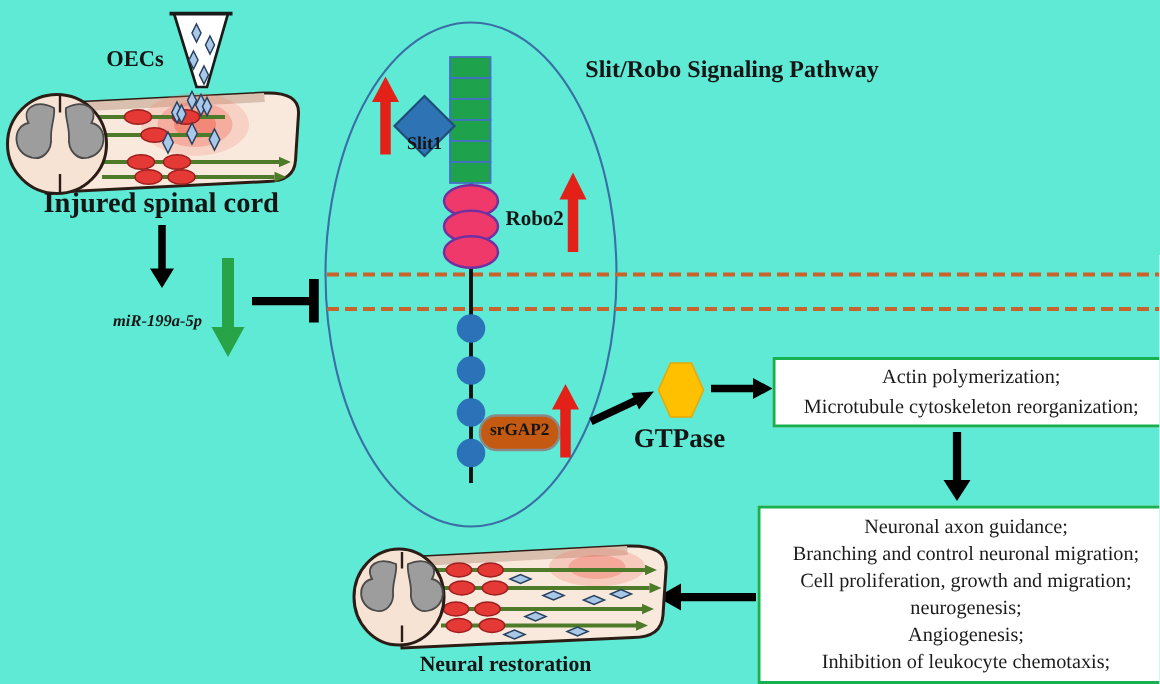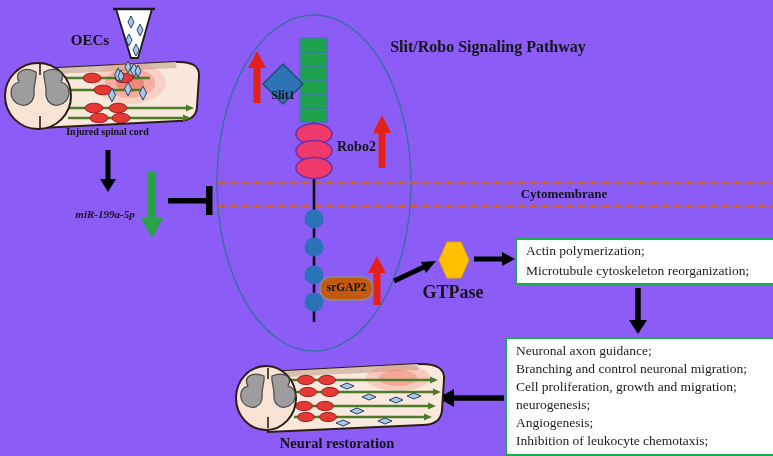--- a/index.html
+++ b/index.html
@@ -1,29 +1,29 @@
 <!DOCTYPE html>
 <html><head>
 <meta charset="utf-8">
 <style>
   html,body { margin:0; padding:0; background:#fff; }
   #stage {
-    position:relative; width:773px; height:456px; background:#8b5cf6;
+    position:relative; width:773px; height:456px; background:#5eead4;
     font-family:"Liberation Serif", serif; overflow:hidden;
   }
   #stage svg.layer { position:absolute; left:0; top:0; }
   .label {
     position:absolute; color:#151515; font-weight:bold; text-align:center;
     line-height:1.1; white-space:nowrap;
   }
   .outbox {
     position:absolute; background:#ffffff; border:2px solid #17b050;
     color:#1b1b1b; font-size:13.5px; font-weight:normal;
   }
-  .outbox .bline { white-space:nowrap; }
+  .outbox .bline { white-space:nowrap;text-align:center; }
   #effects-box { left:515px; top:238px; width:243px; height:41px; padding:1px 9px; }
   #effects-box .bline { line-height:20px; }
   #outcomes-box { left:505px; top:337px; width:256px; height:109px; padding:3px 9px; }
   #outcomes-box .bline { line-height:18px; }
 </style>
 </head>
 <body>
 
 <div id="stage">
 
@@ -208,31 +208,30 @@
       <ellipse cx="266" cy="398" rx="30" ry="32" fill="#f6e3d4" stroke="#2b1d16" stroke-width="2"></ellipse>
       <path d="M 264 376 C 252 371 243 377 248 386 C 238 388 238 404 250 407 C 257 409 263 403 262 394 C 262 387 265 381 264 376 Z" fill="#9d9d9d" stroke="#4a4a4a" stroke-width="1.2"></path>
       <path d="M 272 376 C 284 371 293 377 288 386 C 298 388 298 404 286 407 C 279 409 273 403 274 394 C 274 387 271 381 272 376 Z" fill="#9d9d9d" stroke="#4a4a4a" stroke-width="1.2"></path>
       <line x1="268" y1="368" x2="268" y2="379" stroke="#2b1d16" stroke-width="1.6"></line>
       <line x1="268" y1="417" x2="268" y2="428" stroke="#2b1d16" stroke-width="1.6"></line>
     </g>
   </svg>
 
   <div class="label" style="left:56px; top:32px; width:68px; font-size:15px;">OECs</div>
 
-  <div class="label" style="left:25px; top:126px; width:165px; font-size:10px;">Injured spinal cord</div>
+  <div class="label" style="left:25px; top:126px; width:165px; font-size:19px;">Injured spinal cord</div>
 
   <div class="label" style="left:55px; top:208px; width:100px; font-size:11px;font-style:italic;">miR-199a-5p</div>
 
   <div class="label" style="left:373px; top:38px; width:230px; font-size:16px;">Slit/Robo Signaling Pathway</div>
 
   <div class="label" style="left:259px; top:89px; width:48px; font-size:12px;">Slit1</div>
 
   <div class="label" style="left:337px; top:139px; width:60px; font-size:14px; text-align:left;">Robo2</div>
 
-  <div class="label" style="left:503px; top:187px; width:122px; font-size:13px;">Cytomembrane</div>
 
   <div class="label" style="left:320px; top:281px; width:53px; font-size:11.5px;">srGAP2</div>
 
   <div class="label" style="left:422px; top:283px; width:62px; font-size:18px;">GTPase</div>
 
   <div class="label" style="left:247px; top:436px; width:180px; font-size:14.5px;">Neural restoration</div>
 
   <div class="outbox" id="effects-box">
     <div class="bline">Actin polymerization;</div>
     <div class="bline">Microtubule cytoskeleton reorganization;</div>

